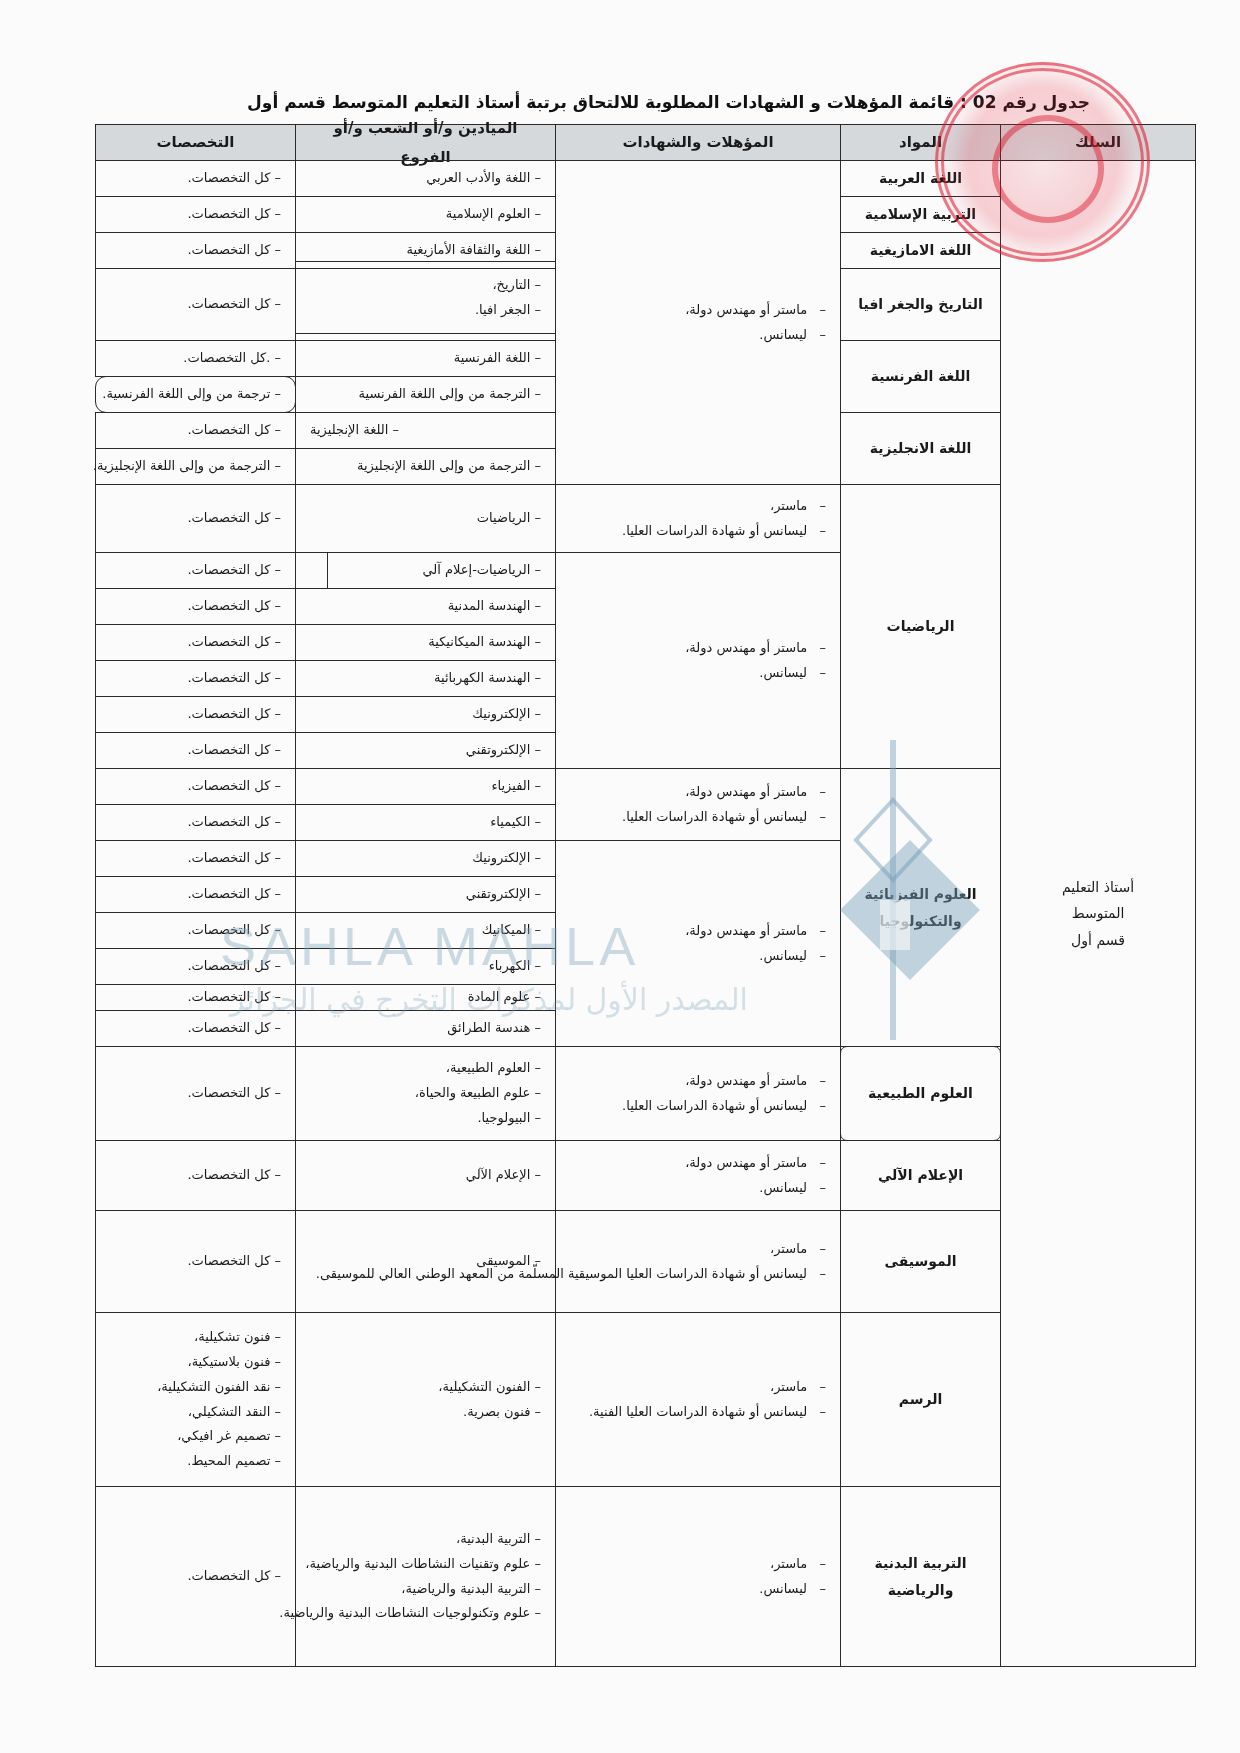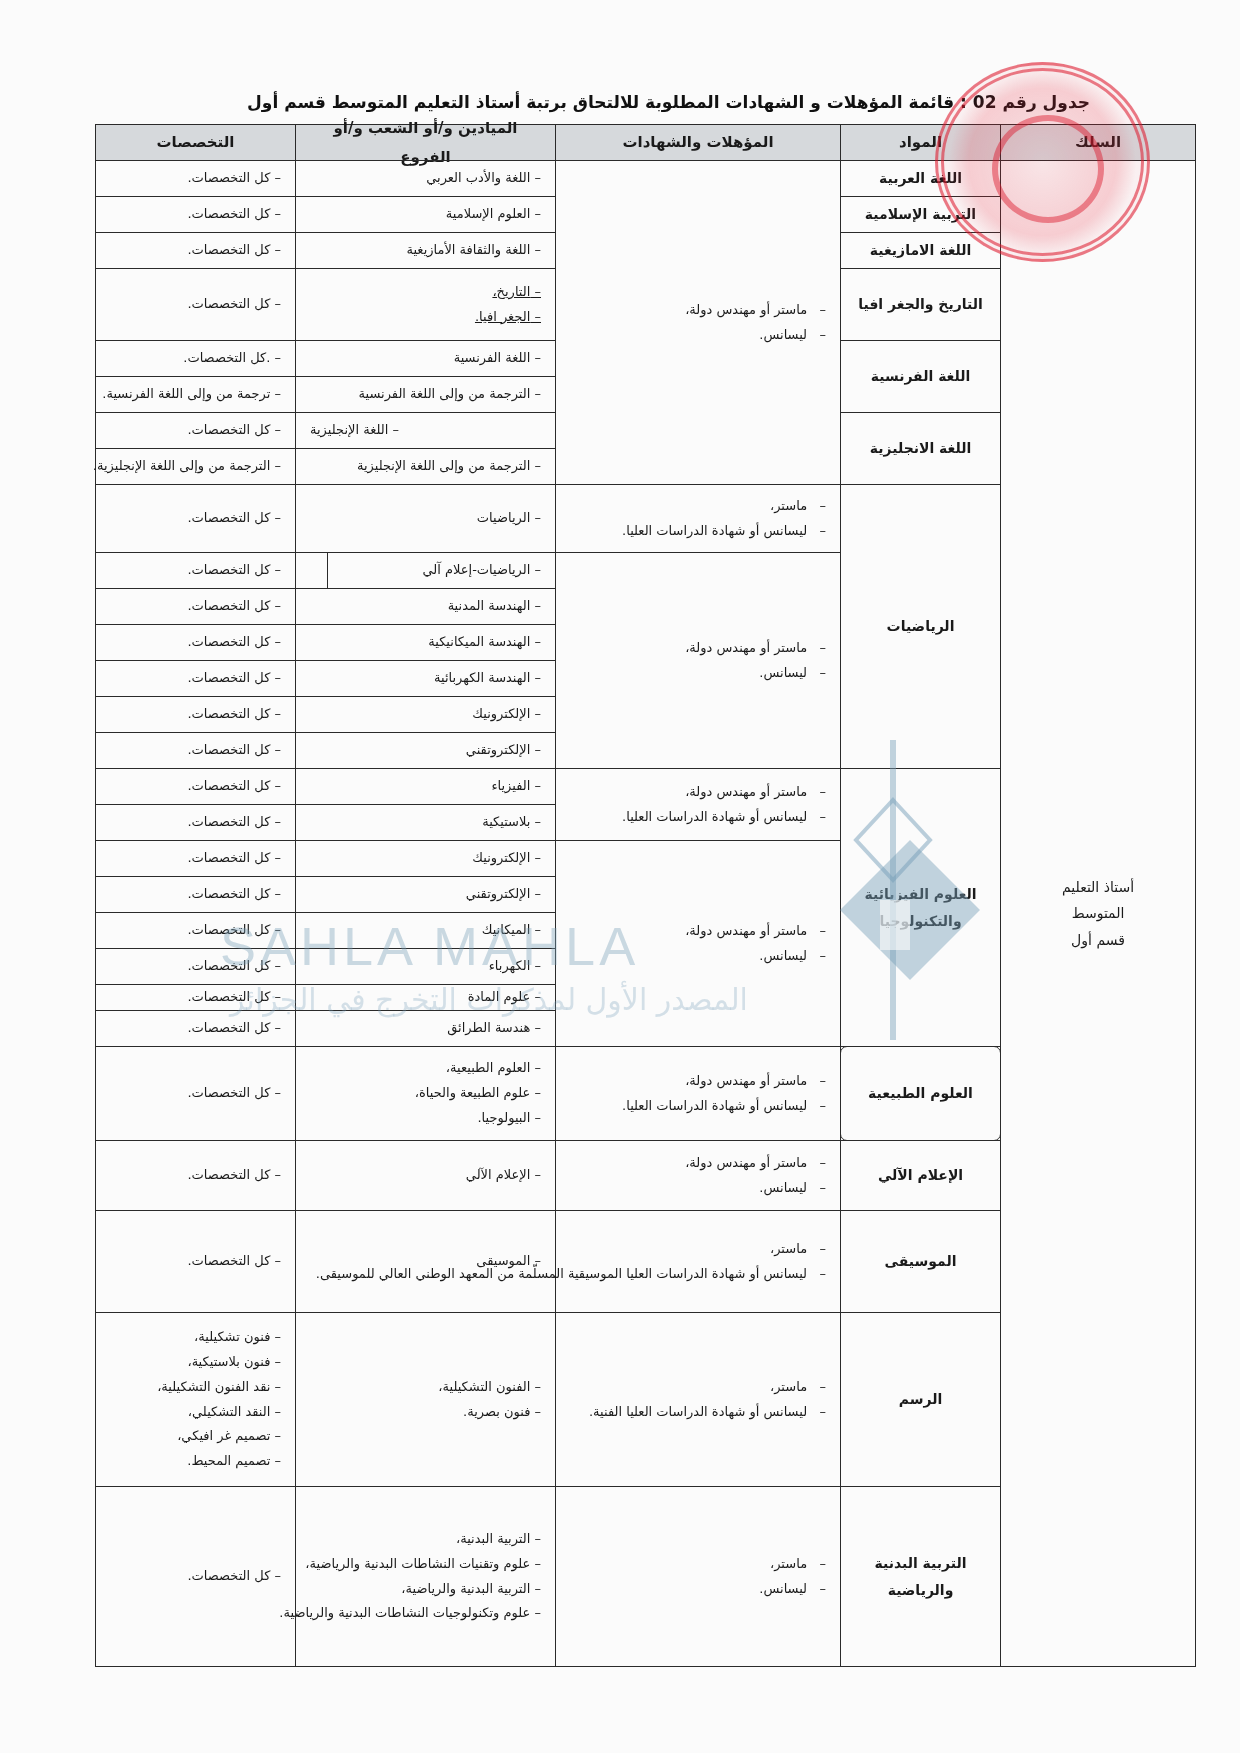--- a/index.html
+++ b/index.html
@@ -75,37 +75,37 @@
     </div>
     <div class="cell " style="right: 900px; width: 201px; top: 72px; height: 37px;">
       <span class="li">كل التخصصات.</span>
     </div>
     <div class="cell " style="right: 640px; width: 261px; top: 108px; height: 37px;">
       <span class="li">اللغة والثقافة الأمازيغية</span>
     </div>
     <div class="cell " style="right: 900px; width: 201px; top: 108px; height: 37px;">
       <span class="li">كل التخصصات.</span>
     </div>
-    <div class="cell " style="right: 640px; width: 261px; top: 144px; height: 73px; text-decoration: underline;">
+    <div class="cell " style="right: 640px; width: 261px; top: 137px; height: 73px;">
       <span class="li">التاريخ،</span>
       <span class="li">الجغر افيا.</span>
     </div>
     <div class="cell " style="right: 900px; width: 201px; top: 144px; height: 73px;">
       <span class="li">كل التخصصات.</span>
     </div>
     <div class="cell " style="right: 640px; width: 261px; top: 216px; height: 37px;">
       <span class="li">اللغة الفرنسية</span>
     </div>
     <div class="cell " style="right: 900px; width: 201px; top: 216px; height: 37px;">
       <span class="li">.كل التخصصات.</span>
     </div>
     <div class="cell " style="right: 640px; width: 261px; top: 252px; height: 37px;">
       <span class="li">الترجمة من وإلى اللغة الفرنسية</span>
     </div>
-    <div class="cell " style="right: 900px; width: 201px; top: 252px; height: 37px;">
+    <div class="cell " style="right: 900px; width: 201px; top: 252px; height: 37px; border-radius: 11px;">
       <span class="li">ترجمة من وإلى اللغة الفرنسية.</span>
     </div>
     <div class="cell " style="right: 640px; width: 261px; top: 288px; height: 37px; align-items: flex-end;">
       <span class="li">اللغة الإنجليزية</span>
     </div>
     <div class="cell " style="right: 900px; width: 201px; top: 288px; height: 37px;">
       <span class="li">كل التخصصات.</span>
     </div>
     <div class="cell " style="right: 640px; width: 261px; top: 324px; height: 37px;">
       <span class="li">الترجمة من وإلى اللغة الإنجليزية</span>
@@ -155,21 +155,21 @@
     <div class="cell " style="right: 900px; width: 201px; top: 608px; height: 37px;">
       <span class="li">كل التخصصات.</span>
     </div>
     <div class="cell " style="right: 640px; width: 261px; top: 644px; height: 37px;">
       <span class="li">الفيزياء</span>
     </div>
     <div class="cell " style="right: 900px; width: 201px; top: 644px; height: 37px;">
       <span class="li">كل التخصصات.</span>
     </div>
     <div class="cell " style="right: 640px; width: 261px; top: 680px; height: 37px;">
-      <span class="li">بلاستيكية</span>
+      <span class="li">الكيمياء</span>
     </div>
     <div class="cell " style="right: 900px; width: 201px; top: 680px; height: 37px;">
       <span class="li">كل التخصصات.</span>
     </div>
     <div class="cell " style="right: 640px; width: 261px; top: 716px; height: 37px;">
       <span class="li">الإلكترونيك</span>
     </div>
     <div class="cell " style="right: 900px; width: 201px; top: 716px; height: 37px;">
       <span class="li">كل التخصصات.</span>
     </div>

